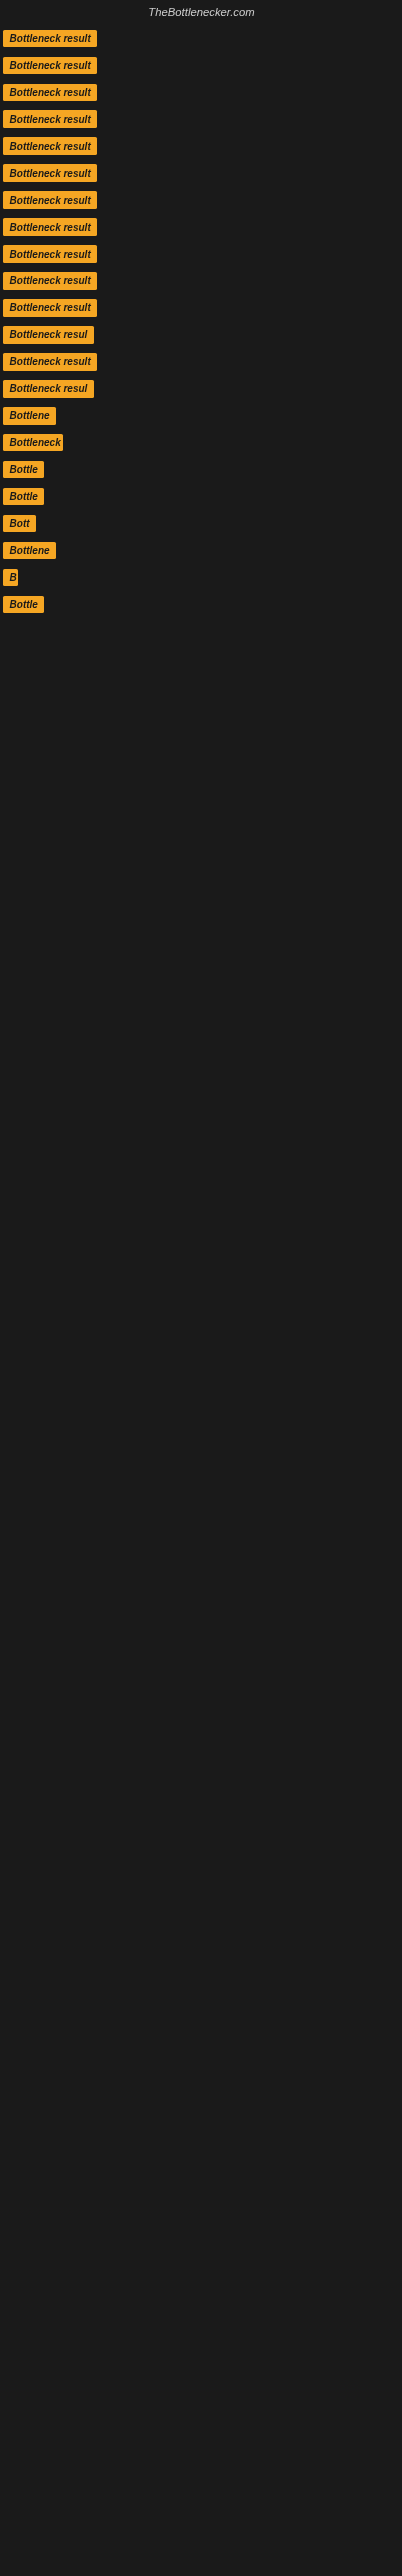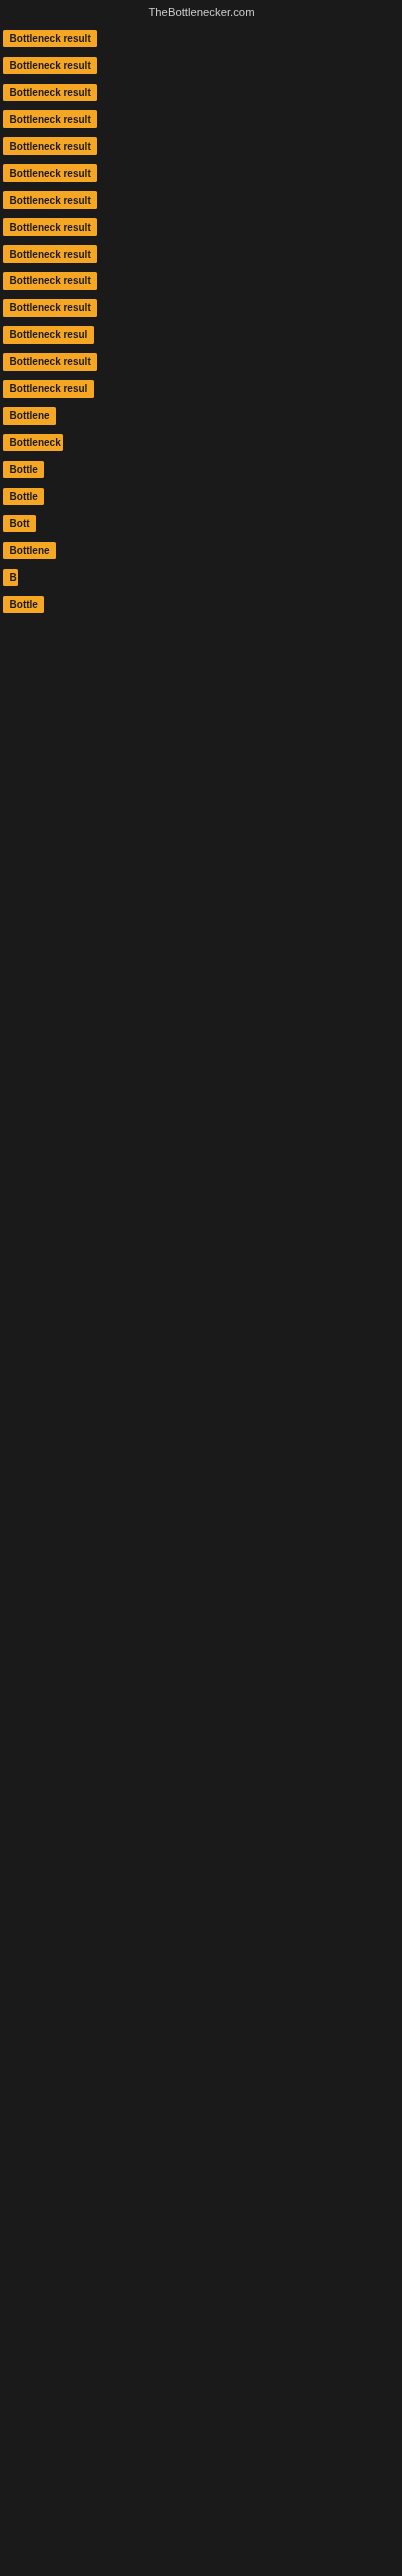--- a/index.html
+++ b/index.html
@@ -1,18 +1,19 @@
 <!DOCTYPE html>
 <html style="font-size:13px"><head>
   <meta charset="utf-8">
   <style>
     * {
       margin: 0;
       padding: 0;
       box-sizing: border-box;
+      font-style: italic;
     }
 
     body {
       width: 403px;
       min-height: 2576px;
       background-color: #1a1a1a;
       font-family: Arial, sans-serif;
       position: relative;
     }
 

